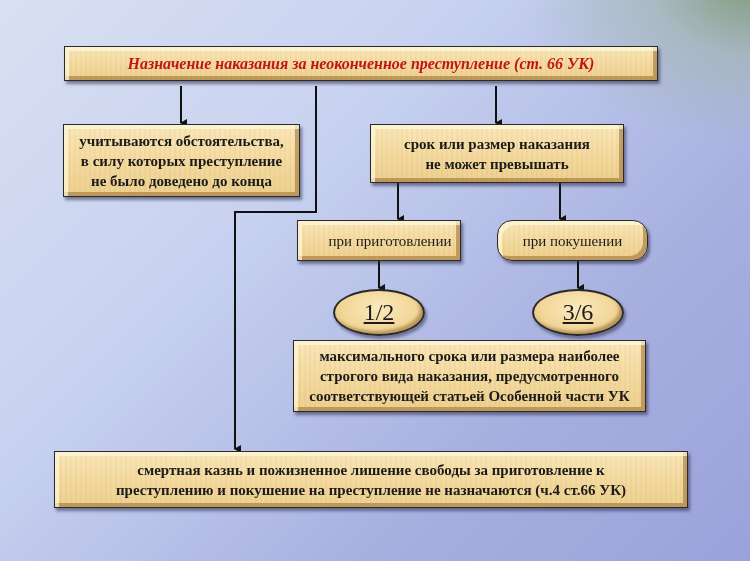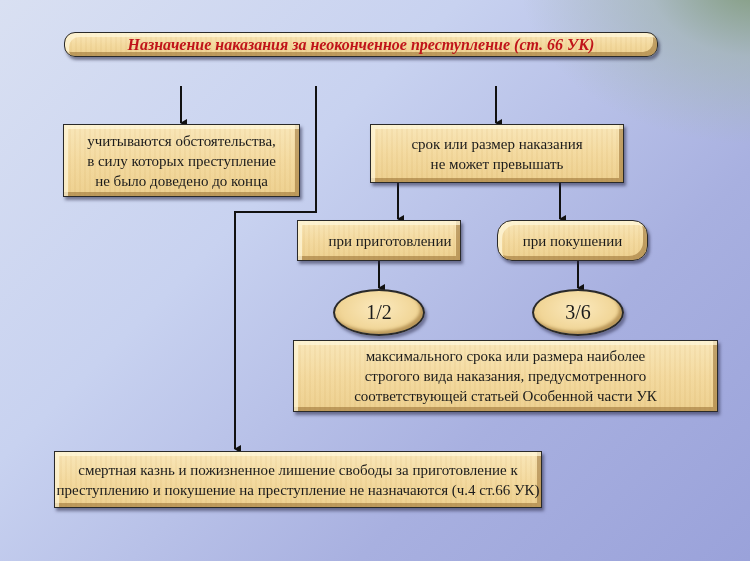--- a/index.html
+++ b/index.html
@@ -23,24 +23,24 @@
       display:flex; align-items:center; justify-content:center; text-align:center;
       color:#1b1b1b; font-size:15px; line-height:20px;
     }
     .title-box { color:#c0141a; font-style:italic; font-weight:bold; font-size:16px; }
     .ellipse {
       position:absolute; box-sizing:border-box; border-radius:50%;
       background: radial-gradient(ellipse at 50% 40%, #fbe9bd 0%, #f1d698 60%, #d8b56e 100%);
       border:2px solid #2a2a2a;
       box-shadow: inset -3px -3px 3px rgba(140,100,40,0.5), 2px 3px 3px rgba(40,40,70,0.5);
       display:flex; align-items:center; justify-content:center;
-      font-size:20px; color:#1b1b1b;
+      font-size:24px; color:#1b1b1b;text-decoration:underline;
     }
     svg.lines { position:absolute; left:0; top:0; }
-    .line-text { white-space:pre-line; }
+    .line-text { white-space:pre-line;font-weight:bold; }
   </style>
 </head>
 <body>
 
 <svg class="lines" width="750" height="561">
   <defs>
     <marker id="arr" markerWidth="8" markerHeight="8" refX="4" refY="6" orient="auto" markerUnits="userSpaceOnUse">
       <path d="M0,0 L4,7 L8,0 Z" fill="#111"></path>
     </marker>
   </defs>
@@ -53,21 +53,21 @@
     <polyline points="316,86 316,212 235,212 235,449" marker-end="url(#arr)"></polyline>
 
     <line x1="398" y1="183" x2="398" y2="219" marker-end="url(#arr)"></line>
     <line x1="560" y1="183" x2="560" y2="219" marker-end="url(#arr)"></line>
 
     <line x1="379" y1="261" x2="379" y2="288" marker-end="url(#arr)"></line>
     <line x1="578" y1="261" x2="578" y2="288" marker-end="url(#arr)"></line>
   </g>
 </svg>
 
-<div class="box title-box" style="left:64px; top:32px; width:594px; height:25px;border-radius:11px;">
+<div class="box title-box" style="left:64px; top:46px; width:594px; height:35px;">
   <span>Назначение наказания за неоконченное преступление (ст. 66 УК)</span>
 </div>
 
 <div class="box" style="left:63px; top:124px; width:237px; height:73px;">
   <span class="line-text">учитываются обстоятельства,
 в силу которых преступление
 не было доведено до конца</span>
 </div>
 
 <div class="box" style="left:370px; top:124px; width:254px; height:59px;justify-content:center;">
@@ -84,22 +84,22 @@
 </div>
 
 <div class="ellipse" style="left:333px; top:289px; width:92px; height:47px;">
   <span>1/2</span>
 </div>
 
 <div class="ellipse" style="left:532px; top:289px; width:92px; height:47px;">
   <span>3/6</span>
 </div>
 
-<div class="box" style="left:293px; top:340px; width:425px; height:72px;">
+<div class="box" style="left:293px; top:340px; width:353px; height:72px;">
   <span class="line-text">максимального срока или размера наиболее
 строгого вида наказания, предусмотренного
 соответствующей статьей Особенной части УК</span>
 </div>
 
-<div class="box" style="left:54px; top:451px; width:488px; height:57px;">
+<div class="box" style="left:54px; top:451px; width:634px; height:57px;">
   <span class="line-text">смертная казнь и пожизненное лишение свободы за приготовление к
 преступлению и покушение на преступление не назначаются (ч.4 ст.66 УК)</span>
 </div>
 
 </body></html>

